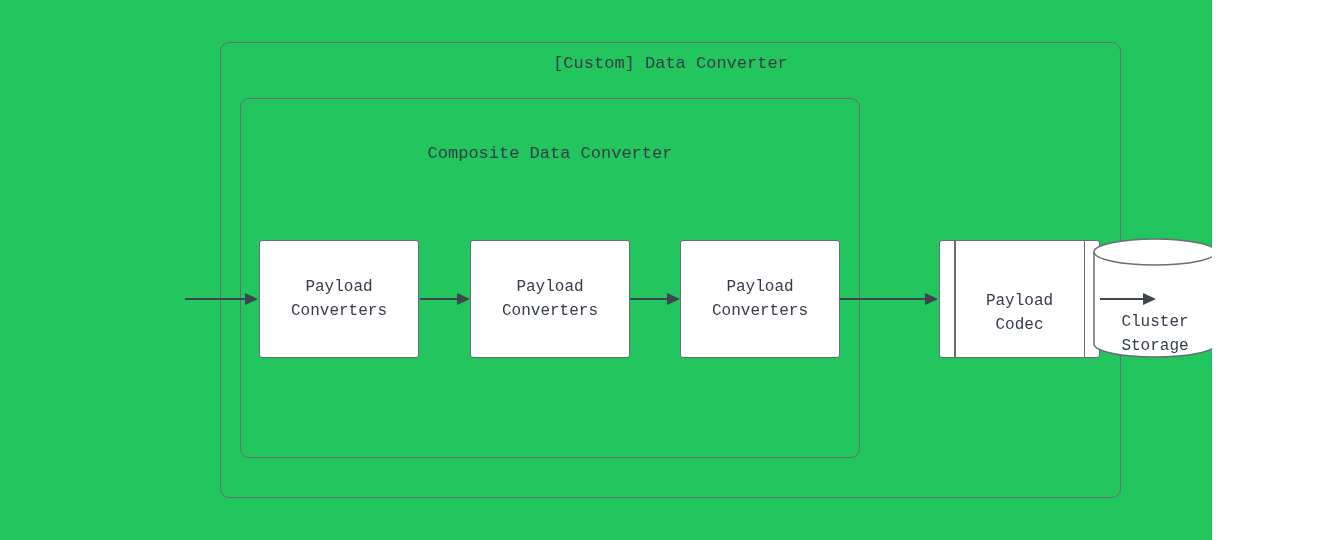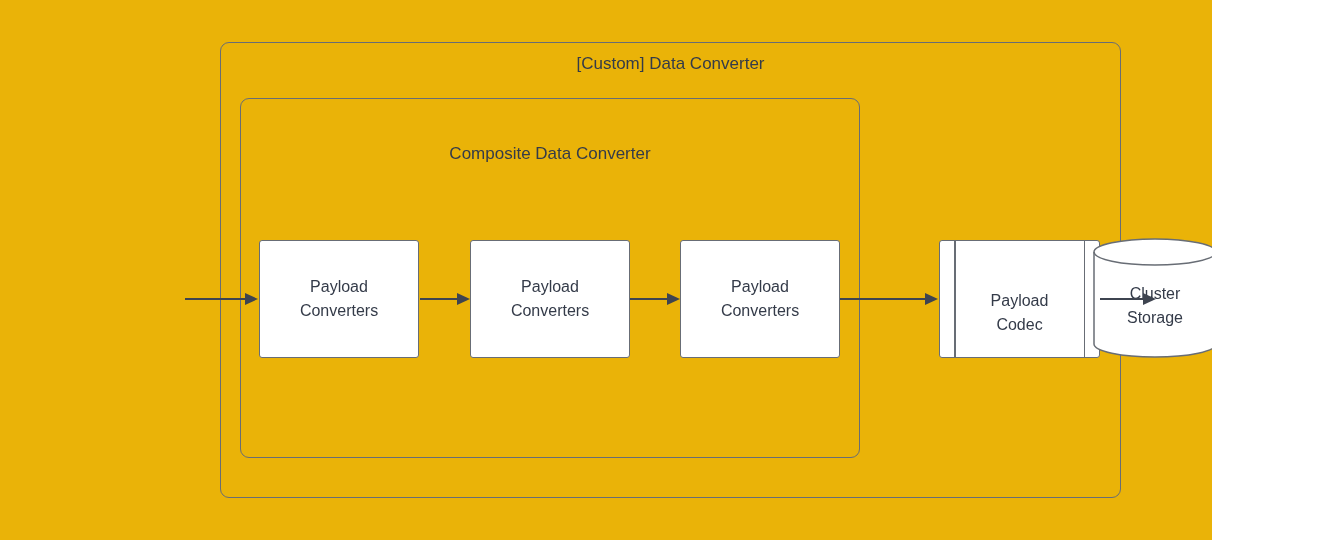--- a/index.html
+++ b/index.html
@@ -5,23 +5,24 @@
   html, body {
     margin: 0;
     padding: 0;
     background: #ffffff;
     font-family: "Liberation Sans", "DejaVu Sans", sans-serif;
   }
   .canvas {
     position: relative;
     width: 1212px;
     height: 540px;
-    background: #eab308;
+    background: #22c55e;
     overflow: hidden;
     color: #343b49;
+    font-family: Liberation Mono, monospace;
   }
   
   .group-box {
     position: absolute;
     box-sizing: border-box;
     border: 1.5px solid #686d75;
     border-radius: 9px;
     background: transparent;
   }
   .group-box.outer { left: 220px; top: 42px; width: 901px; height: 456px; }
@@ -74,21 +75,21 @@
   
   .shape-wrap {
     position: absolute;
     display: flex;
     align-items: center;
     justify-content: center;
   }
   .shape-wrap svg { position: absolute; left: 0; top: 0; }
   .shape-wrap .node-label { position: relative; }
   .input-shape { left: 39px; top: 239px; width: 160px; height: 120px; }
-  .cylinder-shape { left: 1093px; top: 238px; width: 124px; height: 120px; }
+  .cylinder-shape { left: 1093px; top: 238px; width: 124px; height: 120px; align-items: flex-end; }
   .cylinder-shape .node-label { max-width: 84px; padding-top: 16px; }
   
   .arrow {
     position: absolute;
     top: 293px;
     height: 12px;
   }
   .arrow .arrow-line {
     position: absolute;
     left: 0;

